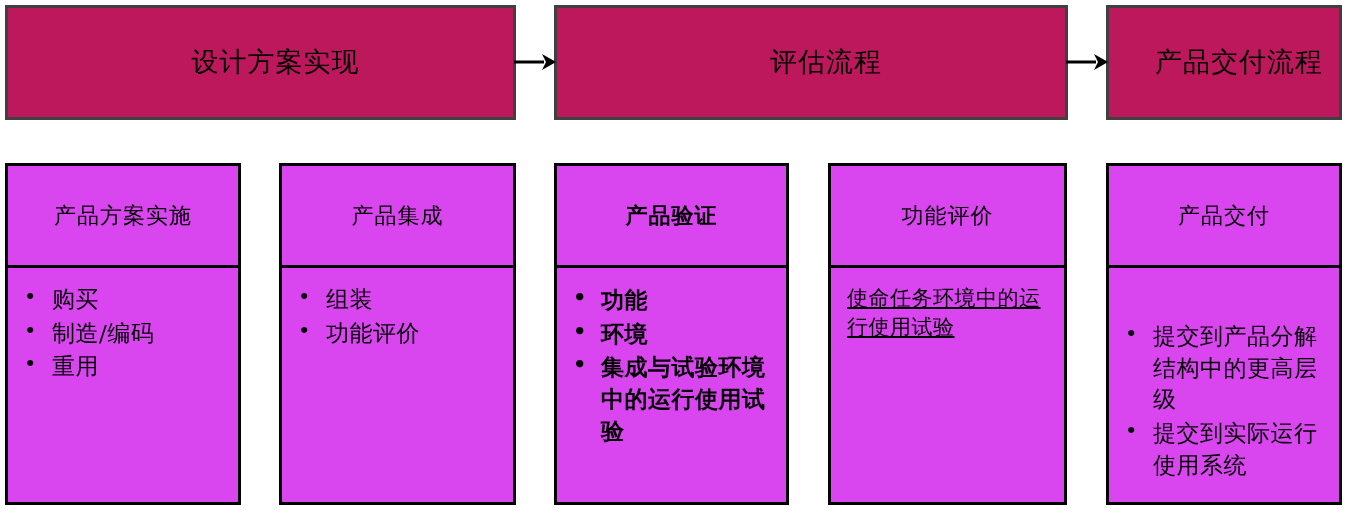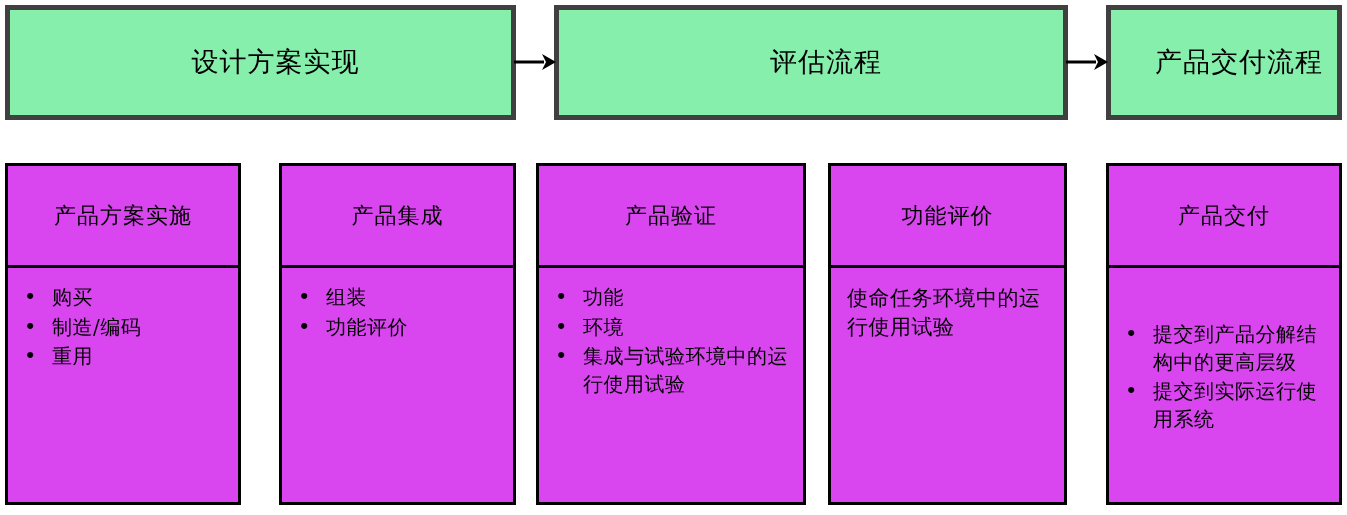--- a/index.html
+++ b/index.html
@@ -16,22 +16,22 @@
     width: 1347px;
     height: 515px;
     background: #ffffff;
     overflow: hidden;
   }
 
   
   .phase-box {
     position: absolute;
     box-sizing: border-box;
-    border: 5px solid #404040;
-    background: #86efac;
+    border: 3px solid #404040;
+    background: #be185d;
     display: flex;
     align-items: center;
     justify-content: center;
     text-align: center;
     padding-left: 30px;
   }
   .phase-label {
     font-size: 27px;
     line-height: 1.2;
     letter-spacing: 1px;
@@ -76,37 +76,38 @@
   }
   ul.bullets {
     list-style: none;
     margin: 0;
     padding: 0;
   }
   ul.bullets > li {
     position: relative;
     padding-left: 34px;
     margin: 0 0 2px 0;
-    font-size: 20px;
+    font-size: 23px;
     line-height: 1.38;
     letter-spacing: 0.5px;
   }
   ul.bullets > li::before {
     content: "\2022";
     position: absolute;
     left: 6px;
     top: -1px;
     font-size: 21px;
     line-height: 1.38;
   }
   .plain-text {
     font-size: 21px;
     line-height: 1.38;
     letter-spacing: 0.5px;
     padding-left: 6px;
+    text-decoration: underline;
   }
   .plain-text p {
     margin: 0;
   }
 </style>
 </head>
 <body>
 
 <div id="canvas">
 
@@ -154,21 +155,21 @@
       <span class="act-head-label">产品集成</span>
     </div>
     <div class="act-body">
       <ul class="bullets">
         <li>组装</li>
         <li>功能评价</li>
       </ul>
     </div>
   </div>
 
-  <div class="act-box" style="left:536px; top:163px; width:270px; height:342px;">
+  <div class="act-box" style="left:554px; top:163px; width:235px; height:342px;font-weight:bold;">
     <div class="act-head">
       <span class="act-head-label">产品验证</span>
     </div>
     <div class="act-body">
       <ul class="bullets">
         <li>功能</li>
         <li>环境</li>
         <li>集成与试验环境中的运行使用试验</li>
       </ul>
     </div>

